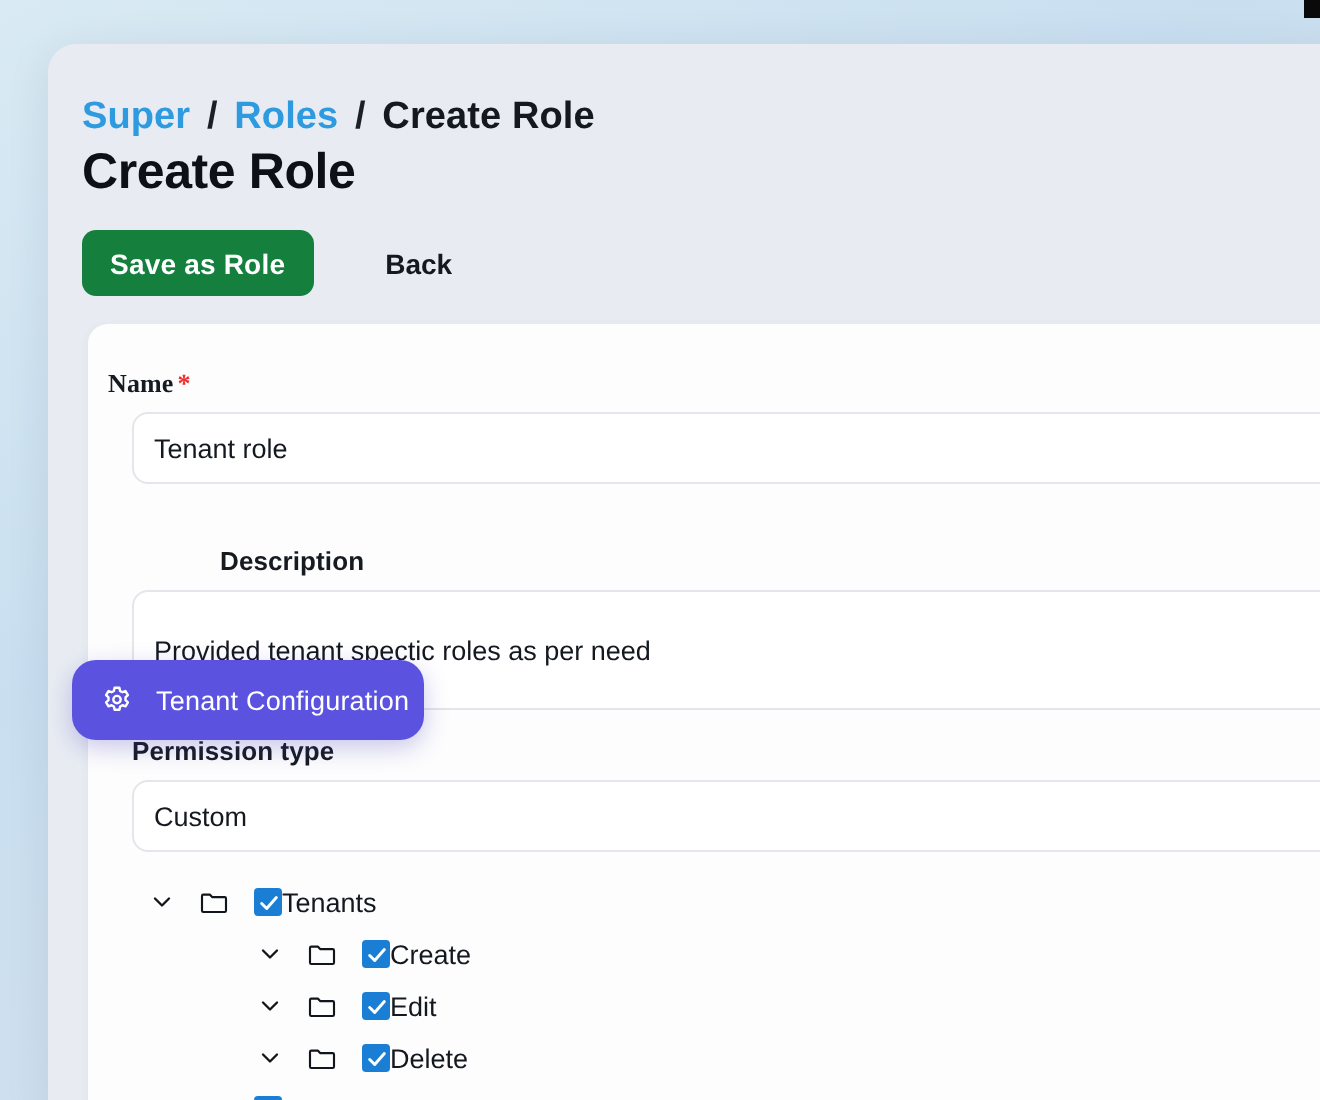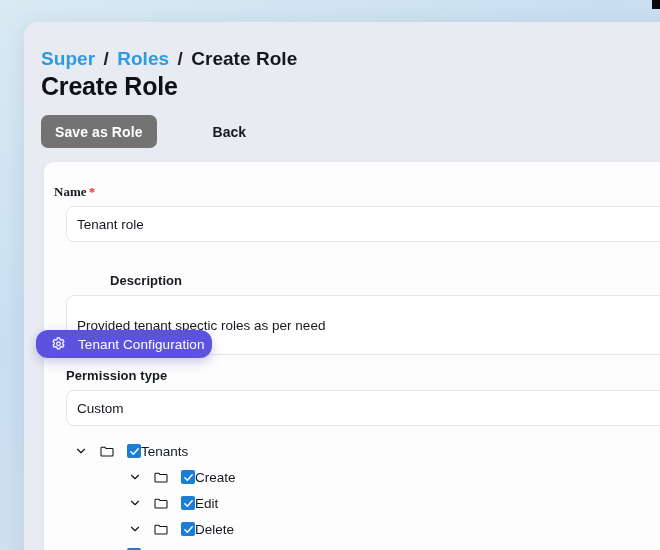--- a/index.html
+++ b/index.html
@@ -98,21 +98,21 @@
     cursor: pointer;
     letter-spacing: 0.1px;
   }
   #back-button {
     background: transparent;
     border: none;
     color: #14181f;
     font-family: "Liberation Sans", sans-serif;
     font-size: 14px;
     font-weight: bold;
-    margin-left: 56px;
+    margin-left: 36px;
     cursor: pointer;
     padding: 0;
   }
 
   
   #form-panel {
     position: absolute;
     left: 20px;
     top: 140px;
     width: 660px;
@@ -208,21 +208,21 @@
     color: #14181f;
     white-space: nowrap;
   }
 
   
   #tenant-configuration-badge {
     position: absolute;
     left: 12px;
     top: 308px;
     width: 176px;
-    height: 28px;
+    height: 40px;
     box-sizing: border-box;
     background: #5b53e0;
     border-radius: 12px;
     display: flex;
     align-items: center;
     padding-left: 14px;
     box-shadow: 0 4px 12px rgba(70, 60, 190, 0.28);
     z-index: 20;
     cursor: pointer;
   }
@@ -253,21 +253,21 @@
       <span class="crumb-link">Super</span>
       <span class="crumb-sep">/</span>
       <span class="crumb-link">Roles</span>
       <span class="crumb-sep">/</span>
       <span class="crumb-current">Create Role</span>
     </div>
 
     <div id="page-title">Create Role</div>
 
     <div id="action-row">
-      <button id="save-as-role-button" style="background: #737373;">Save as Role</button>
+      <button id="save-as-role-button" style="background: #15803d;">Save as Role</button>
       <button id="back-button">Back</button>
     </div>
 
     <div id="form-panel">
 
       <div id="name-label" class="field-label">
         <span>Name</span><span class="required-star">*</span>
       </div>
       <input id="name-input" class="text-input" type="text" value="Tenant role" style="">
 

